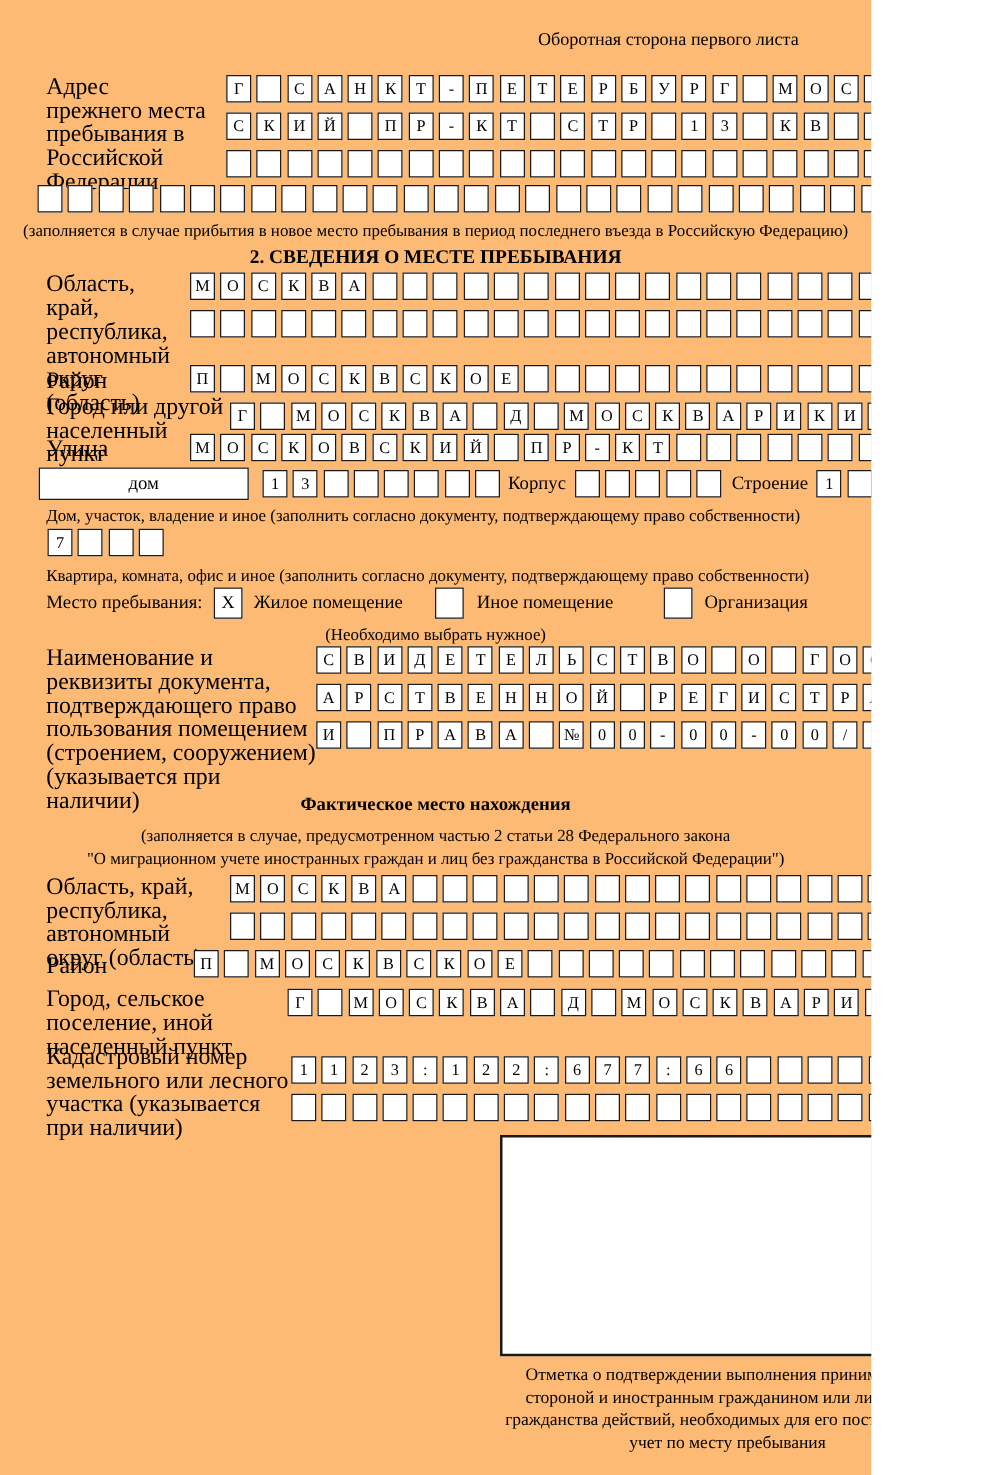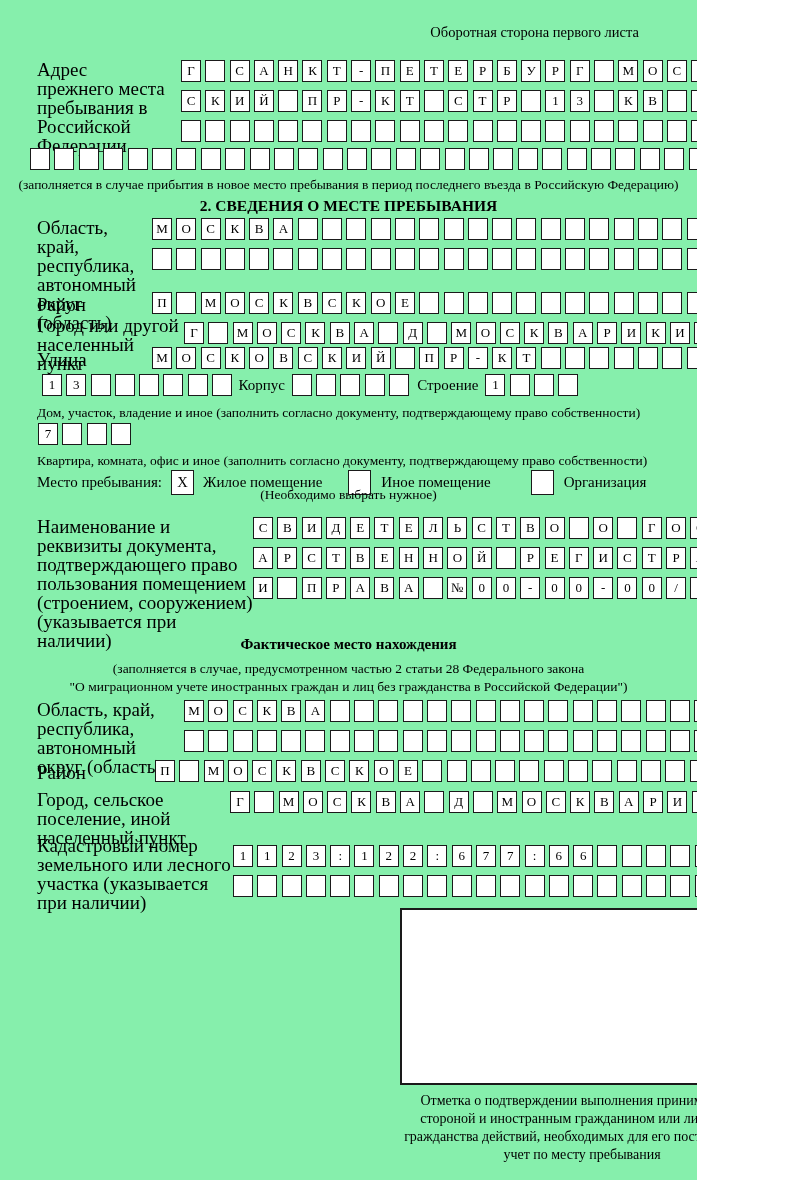--- a/index.html
+++ b/index.html
@@ -1,16 +1,16 @@
 <!DOCTYPE html>
 <html><head>
 <meta charset="utf-8">
 <style>
   html,body{margin:0;padding:0;background:#fff;}
-  .page{position:relative;width:697px;height:1180px;background:#86efac;color:#000;
+  .page{position:relative;width:697px;height:1180px;background:#fdba74;color:#000;
         font-family:"Liberation Serif",serif;overflow:hidden;}
   .abs{position:absolute;}
   .lbl{font-size:19px;line-height:19px;}
   .caption{font-size:13.5px;line-height:17px;}
   .center{left:0;right:0;text-align:center;}
   .h2{font-weight:bold;font-size:15.5px;}
   .h3{font-weight:bold;font-size:15px;}
   .cells{display:flex;}
   .cellstack{display:flex;flex-direction:column;gap:8px;}
   .cell{flex:none;width:20px;height:22px;margin-right:4.3px;border:1.7px solid #1a1a1a;
@@ -287,20 +287,21 @@
       <span class="cell"></span>
       <span class="cell"></span>
       <span class="cell"></span>
       <span class="cell"></span>
       <span class="cell"></span>
       <span class="cell"></span>
       <span class="cell"></span>
     </div>
 
   <div class="abs flexrow" style="left:31px;top:374px;">
+    <div class="bigbox" style="width:168px;">дом</div>
     <div class="cells" style="margin-left:11px;">
         <span class="cell">1</span>
         <span class="cell">3</span>
         <span class="cell"></span>
         <span class="cell"></span>
         <span class="cell"></span>
         <span class="cell"></span>
         <span class="cell"></span>
         <span class="cell"></span>
       </div>
@@ -334,21 +335,21 @@
 
   <div class="abs flexrow" style="left:37px;top:470px;">
     <span class="optlbl">Место пребывания:</span>
     <span class="chk" style="margin-left:9px;">X</span>
     <span class="optlbl" style="margin-left:9px;">Жилое помещение</span>
     <span class="chk" style="margin-left:26px;"></span>
     <span class="optlbl" style="margin-left:10px;">Иное помещение</span>
     <span class="chk" style="margin-left:40px;"></span>
     <span class="optlbl" style="margin-left:10px;">Организация</span>
   </div>
-  <div class="abs caption center" style="top:486px;">(Необходимо выбрать нужное)</div>
+  <div class="abs caption center" style="top:499px;">(Необходимо выбрать нужное)</div>
 
   <div class="abs lbl" style="left:37px;top:517px;width:216px;">Наименование и реквизиты документа, подтверждающего право пользования помещением (строением, сооружением) (указывается при наличии)</div>
   <div class="abs cellstack" style="left:253px;top:517px;">
     <div class="cells">
         <span class="cell">С</span>
         <span class="cell">В</span>
         <span class="cell">И</span>
         <span class="cell">Д</span>
         <span class="cell">Е</span>
         <span class="cell">Т</span>

